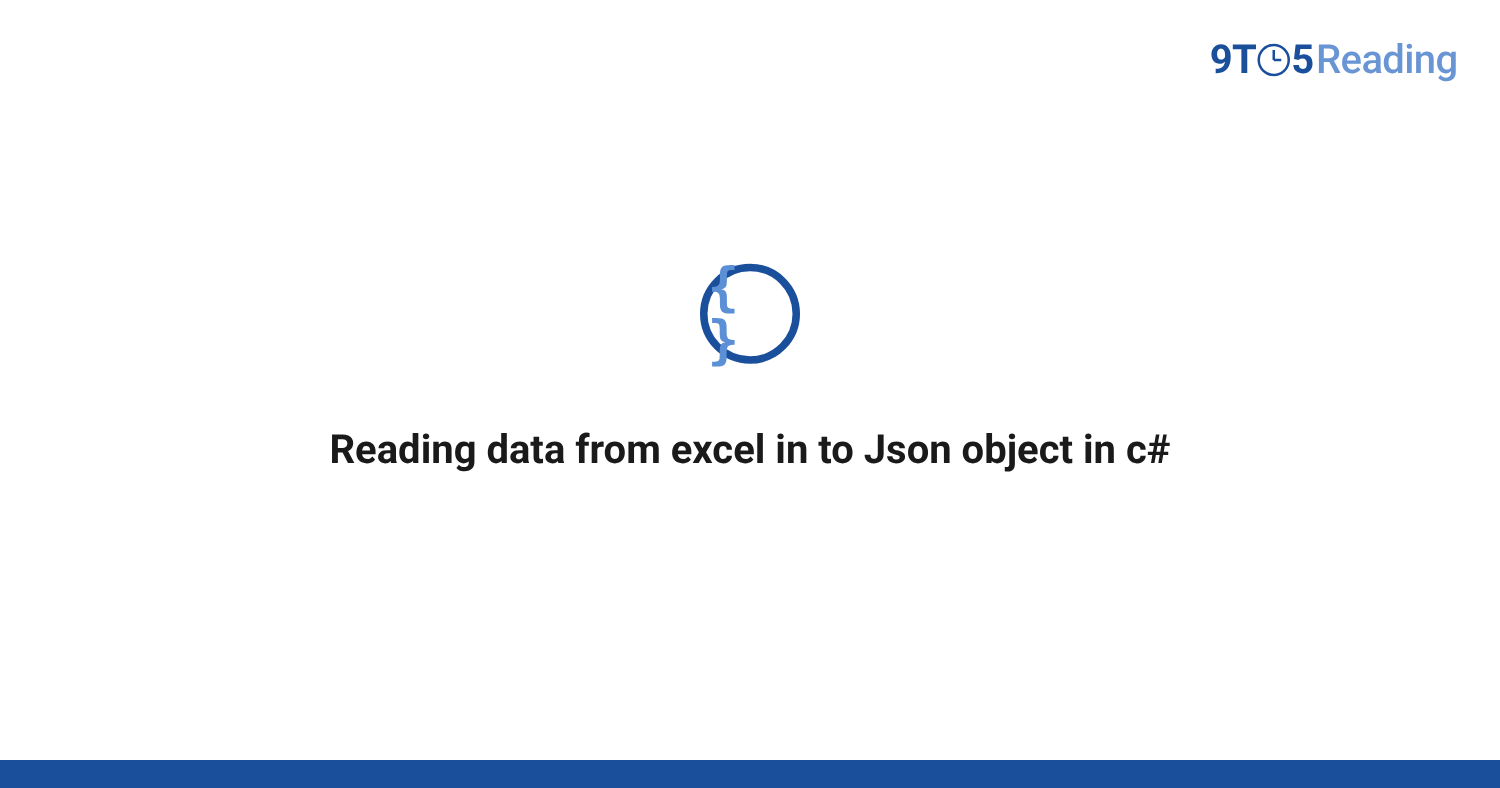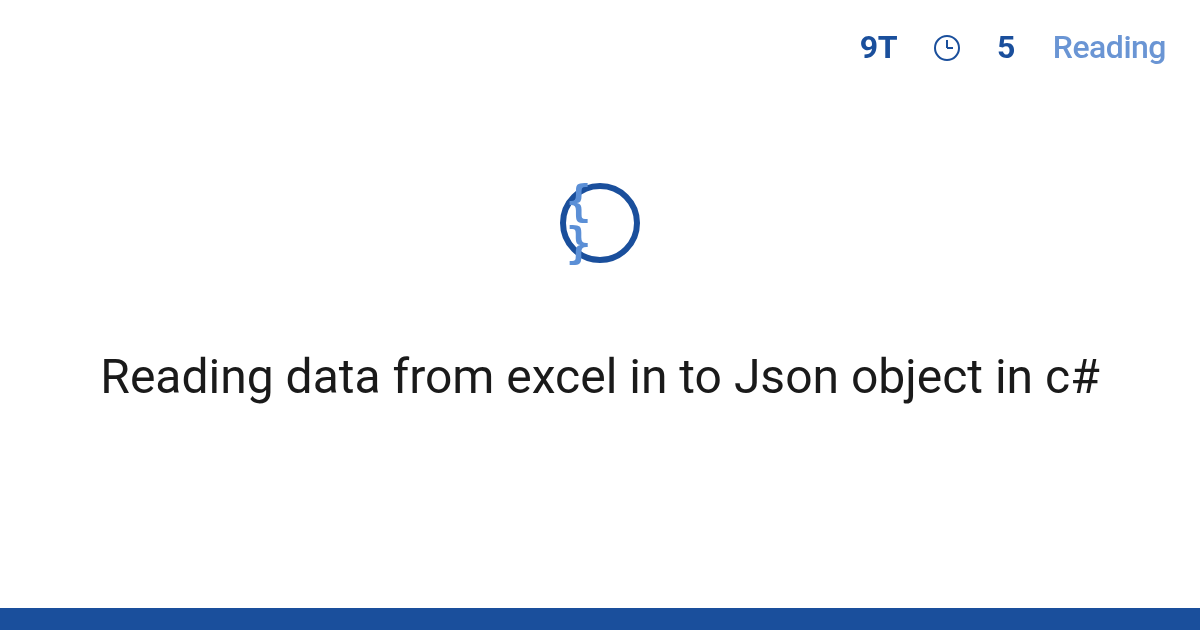--- a/index.html
+++ b/index.html
@@ -1,19 +1,18 @@
 <!DOCTYPE html>
 <html><head>
   <meta charset="utf-8">
   <style>
     * {
       margin: 0;
       padding: 0;
       box-sizing: border-box;
-      gap: 36px;
     }
     body {
       width: 1200px;
       height: 630px;
       background: #ffffff;
       font-family: -apple-system, BlinkMacSystemFont, "Segoe UI", Roboto, Helvetica, Arial, sans-serif;
       position: relative;
       overflow: hidden;
     }
     .logo {
@@ -94,22 +93,22 @@
     }
     .badge-braces {
       font-size: 42px;
       font-weight: 700;
       color: #5b8fd6;
       font-family: Consolas, Monaco, monospace;
       letter-spacing: -2px;
       line-height: 1;
     }
     .headline {
-      font-size: 48px;
-      font-weight: 400;
+      font-size: 32px;
+      font-weight: 700;
       color: #1a1a1a;
       text-align: center;
       max-width: 1000px;
       line-height: 1.25;
     }
     .footer-bar {
       position: absolute;
       bottom: 0;
       left: 0;
       width: 100%;

